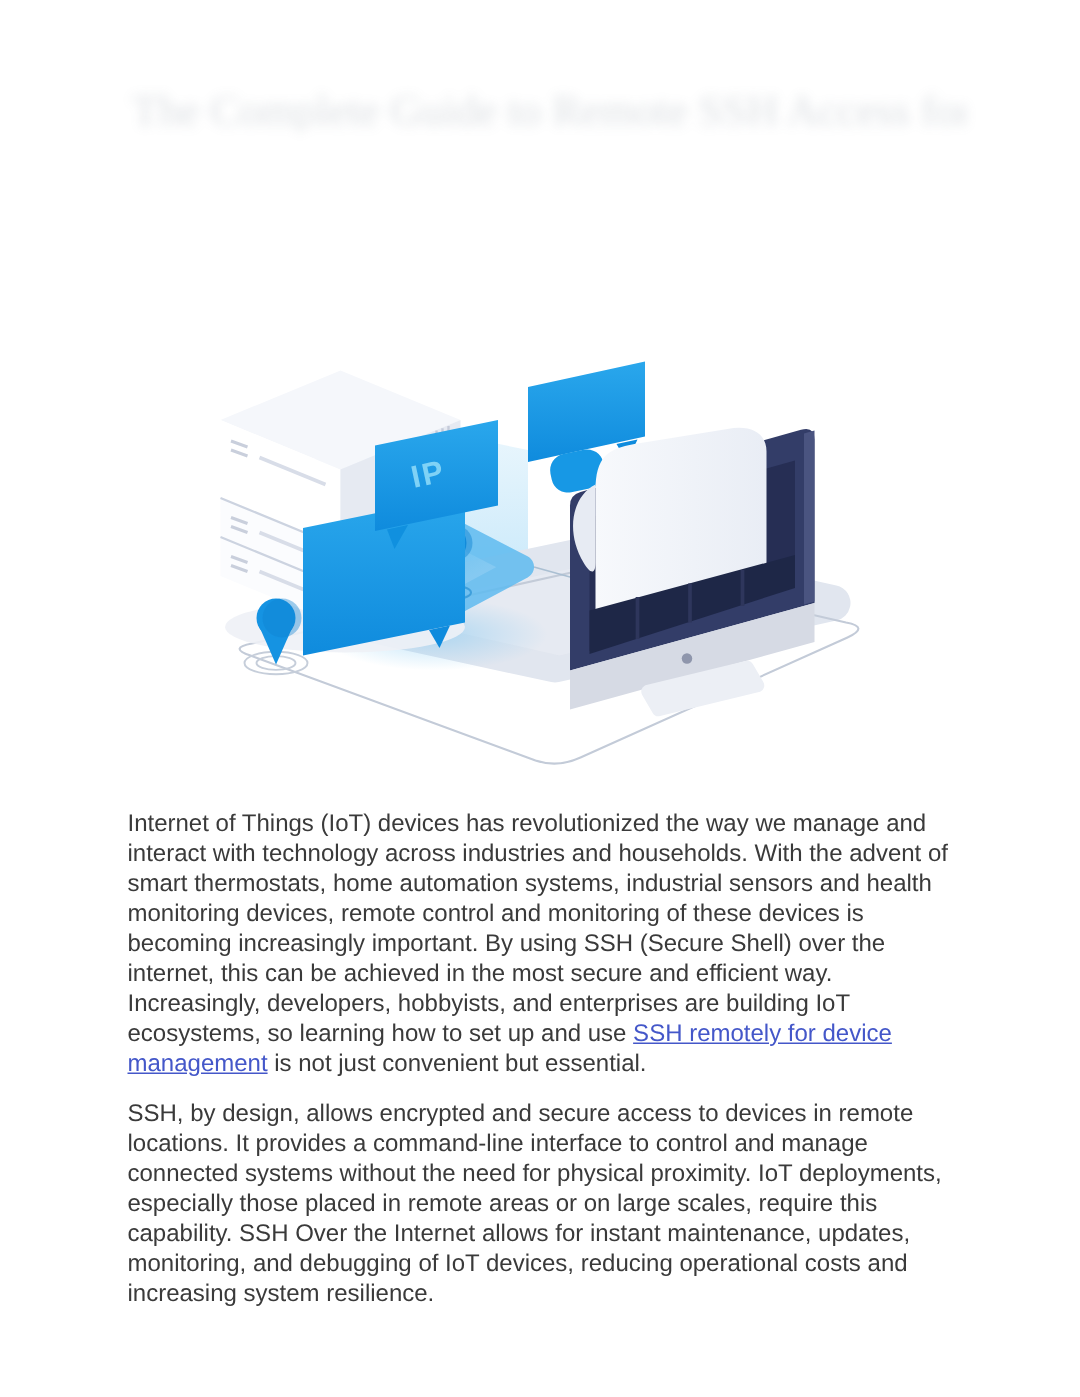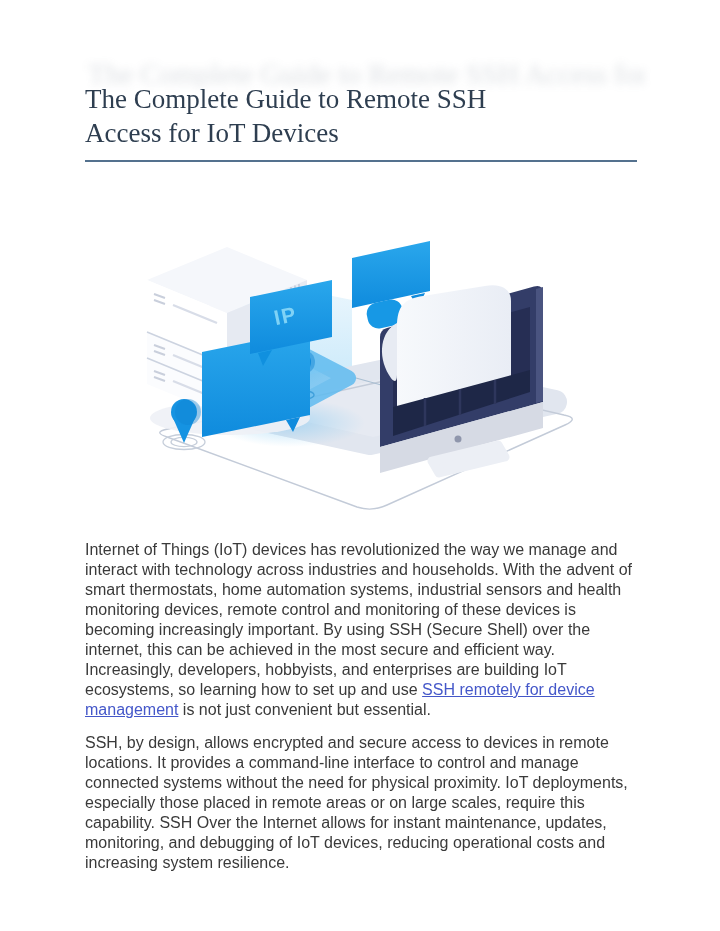--- a/index.html
+++ b/index.html
@@ -40,23 +40,20 @@
   .body-text p{margin:0 0 13px 0;}
   .body-text a{color:#4457c9;text-decoration:underline;cursor:pointer;}
 </style>
 </head>
 <body>
 
 <div class="page">
 
   <div class="ghost-title">The Complete Guide to Remote SSH Access for IoT Devices</div>
 
-  <div class="title-block">
-    <h1>The Complete Guide to Remote SSH Access for IoT Devices</h1>
-  </div>
 
   <svg class="illustration" viewBox="0 0 480 310" aria-hidden="true">
     <defs>
       <linearGradient id="planeGrad" x1="0" y1="0" x2="0" y2="1">
         <stop offset="0" stop-color="#9ed7f6" stop-opacity="0.18"></stop>
         <stop offset="0.65" stop-color="#9ed7f6" stop-opacity="0.55"></stop>
         <stop offset="1" stop-color="#9ed7f6" stop-opacity="0.15"></stop>
       </linearGradient>
       <linearGradient id="panelGrad" x1="0" y1="0" x2="0" y2="1">
         <stop offset="0" stop-color="#2aa7ec"></stop>

